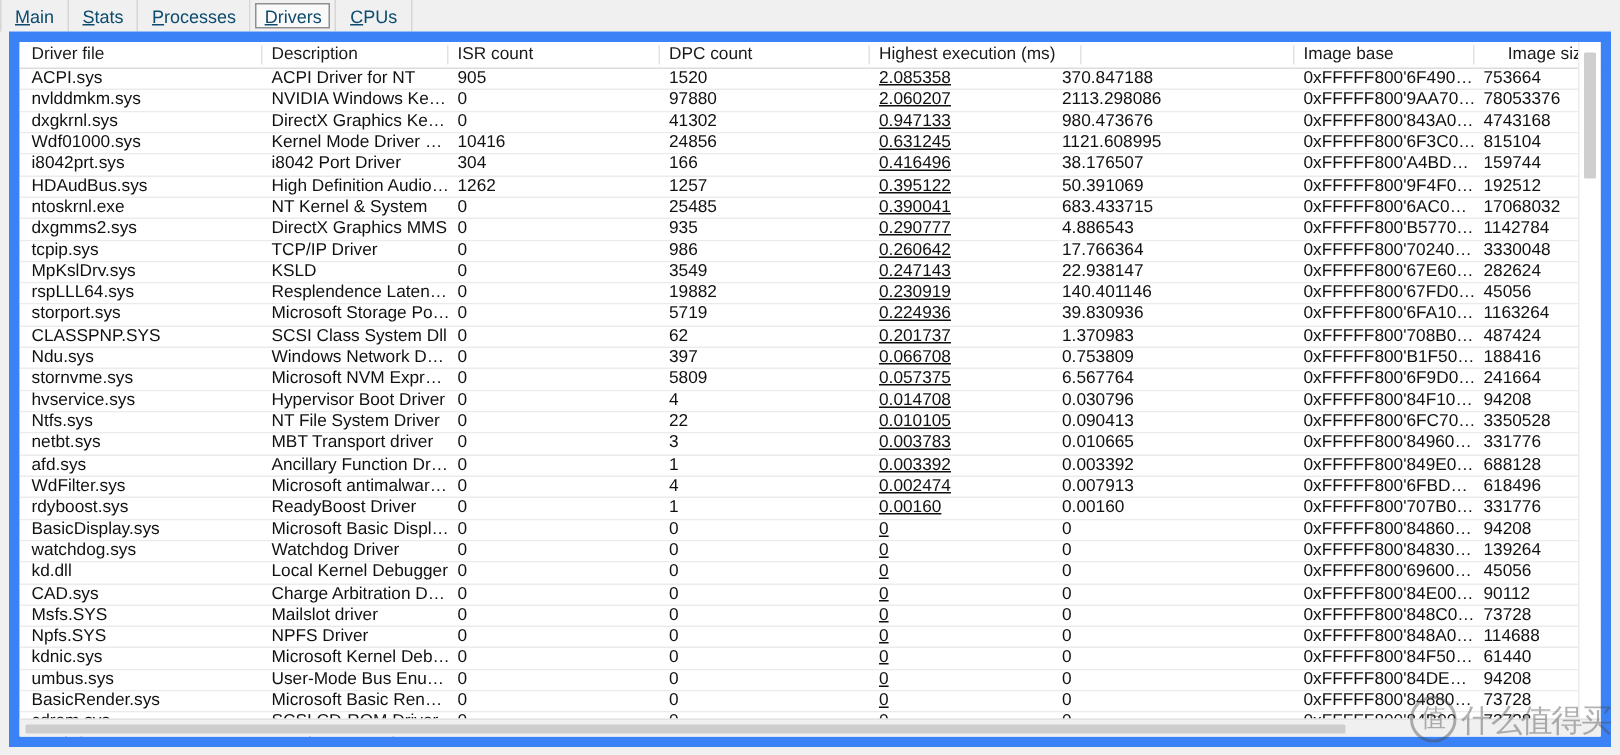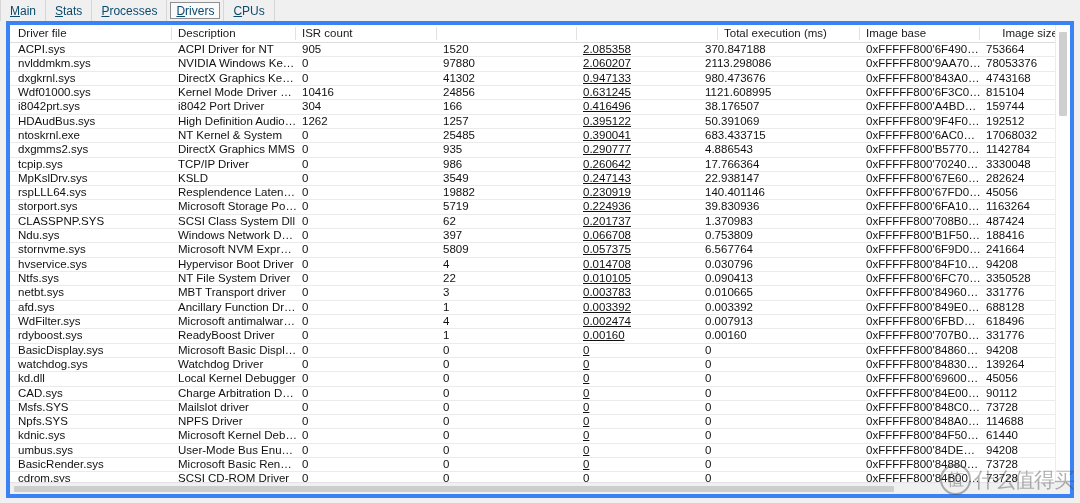--- a/index.html
+++ b/index.html
@@ -53,21 +53,21 @@
     box-sizing: border-box;
   }
   .tab.selected .lbl { z-index: 2; }
 
   
   #listframe {
     position: absolute;
     left: 6px; top: 21px;
     width: 1068px; height: 477px;
     background: #ffffff;
-    border: 4px solid #3b82f6;
+    border: 7px solid #3b82f6;
     box-sizing: border-box;
     overflow: hidden;
   }
 
   
   #headerrow {
     position: absolute;
     left: 0; top: 0;
     width: 1066px; height: 18px;
     background: #ffffff;
@@ -224,23 +224,24 @@
     </div>
 
   <div id="listframe">
 
     <div id="headerrow">
         <div class="hcell" style="left: 3px; width: 158px;">Driver file</div>
         <div class="hcell" style="left: 163px; width: 124px;">Description</div>
         <div class="hsep" style="left: 161px;"></div>
         <div class="hcell" style="left: 287px; width: 141px;">ISR count</div>
         <div class="hsep" style="left: 285px;"></div>
+        <div class="hcell" style="left: 428px; width: 140px;">DPC count</div>
         <div class="hsep" style="left: 426px;"></div>
+        <div class="hcell" style="left: 568px; width: 141px;">Highest execution (ms)</div>
         <div class="hsep" style="left: 566px;"></div>
-        <div class="hcell" style="left: 709px; width: 142px;">Total execution (ms)</div>
         <div class="hsep" style="left: 707px;"></div>
         <div class="hcell" style="left: 851px; width: 120px;">Image base</div>
         <div class="hsep" style="left: 849px;"></div>
         <div class="hcell" style="left: 971px; width: 93px; text-align: center;">Image size</div>
         <div class="hsep" style="left: 969px;"></div>
       </div>
 
     <div id="rowsclip">
         <div class="row">
           <div class="cell c0">ACPI.sys</div>

